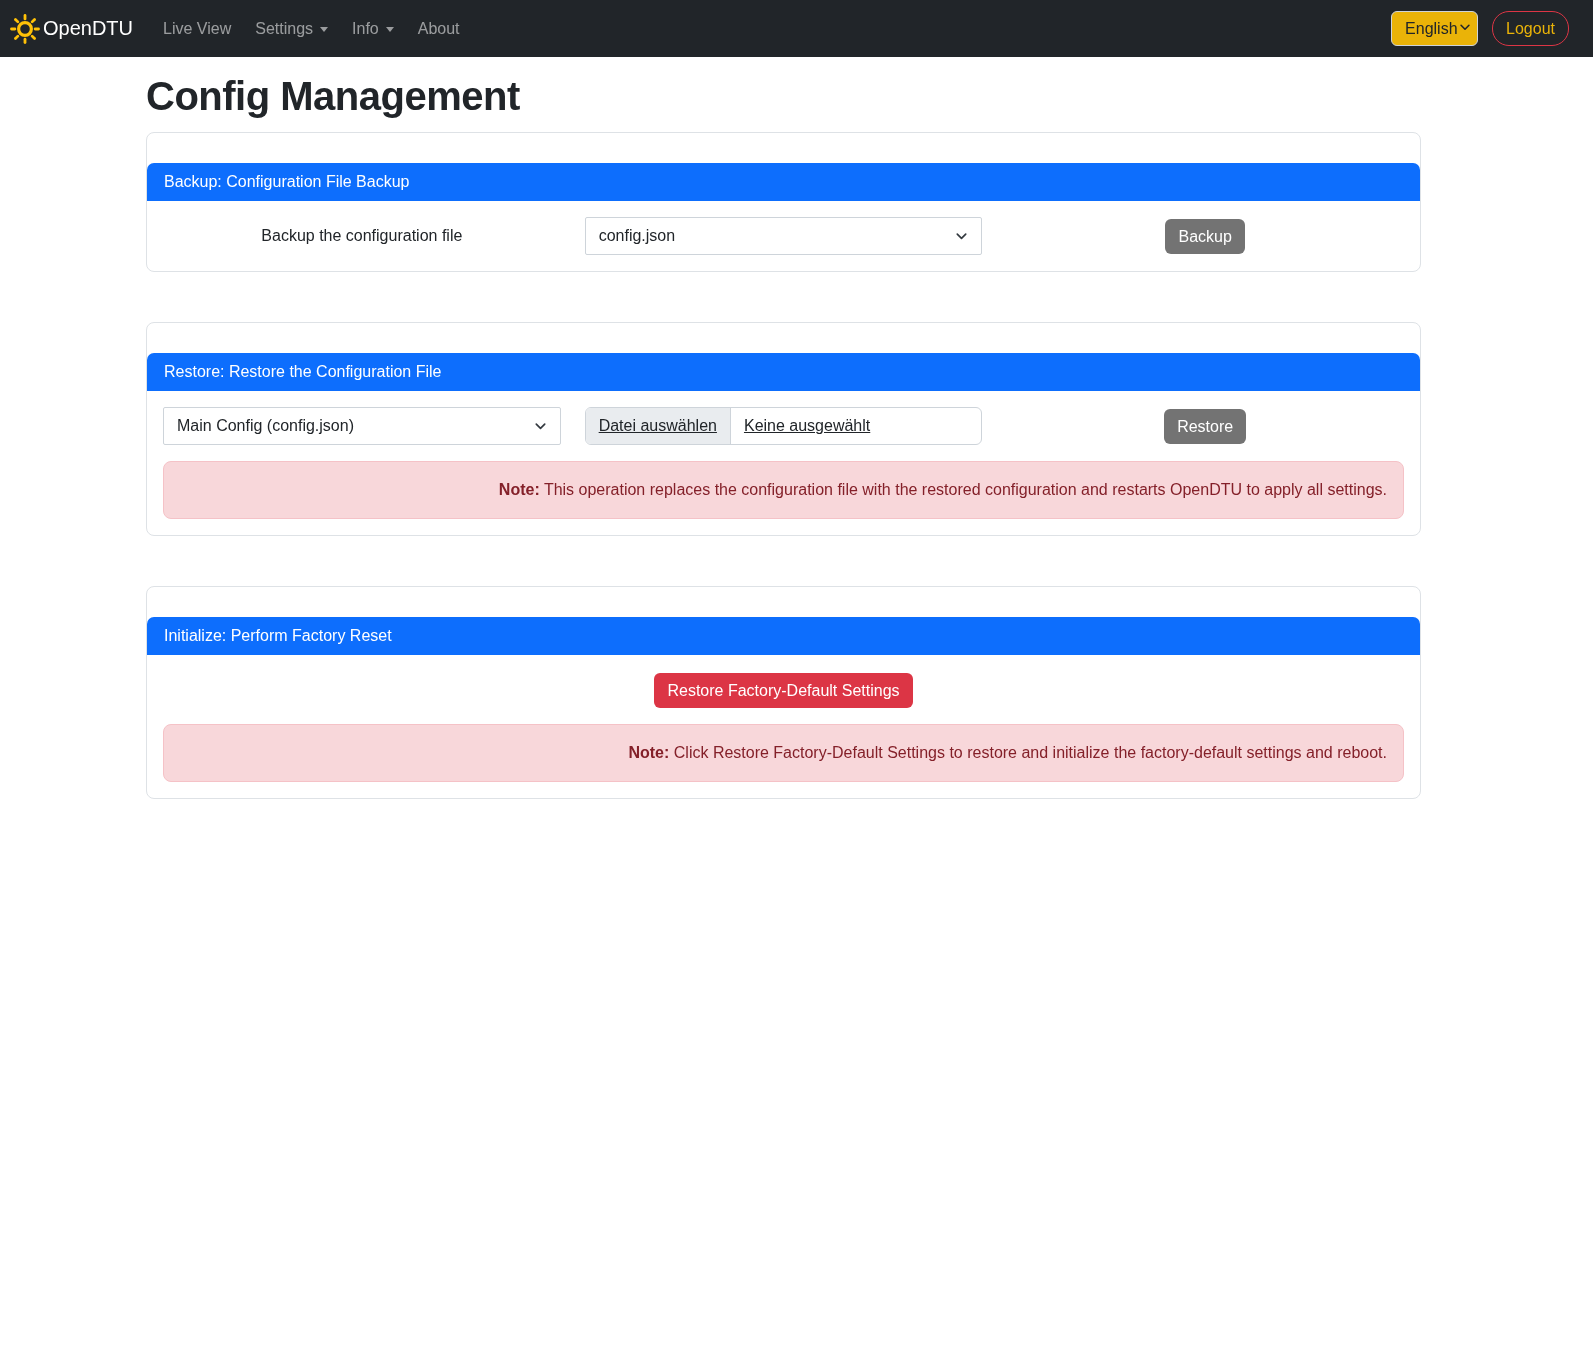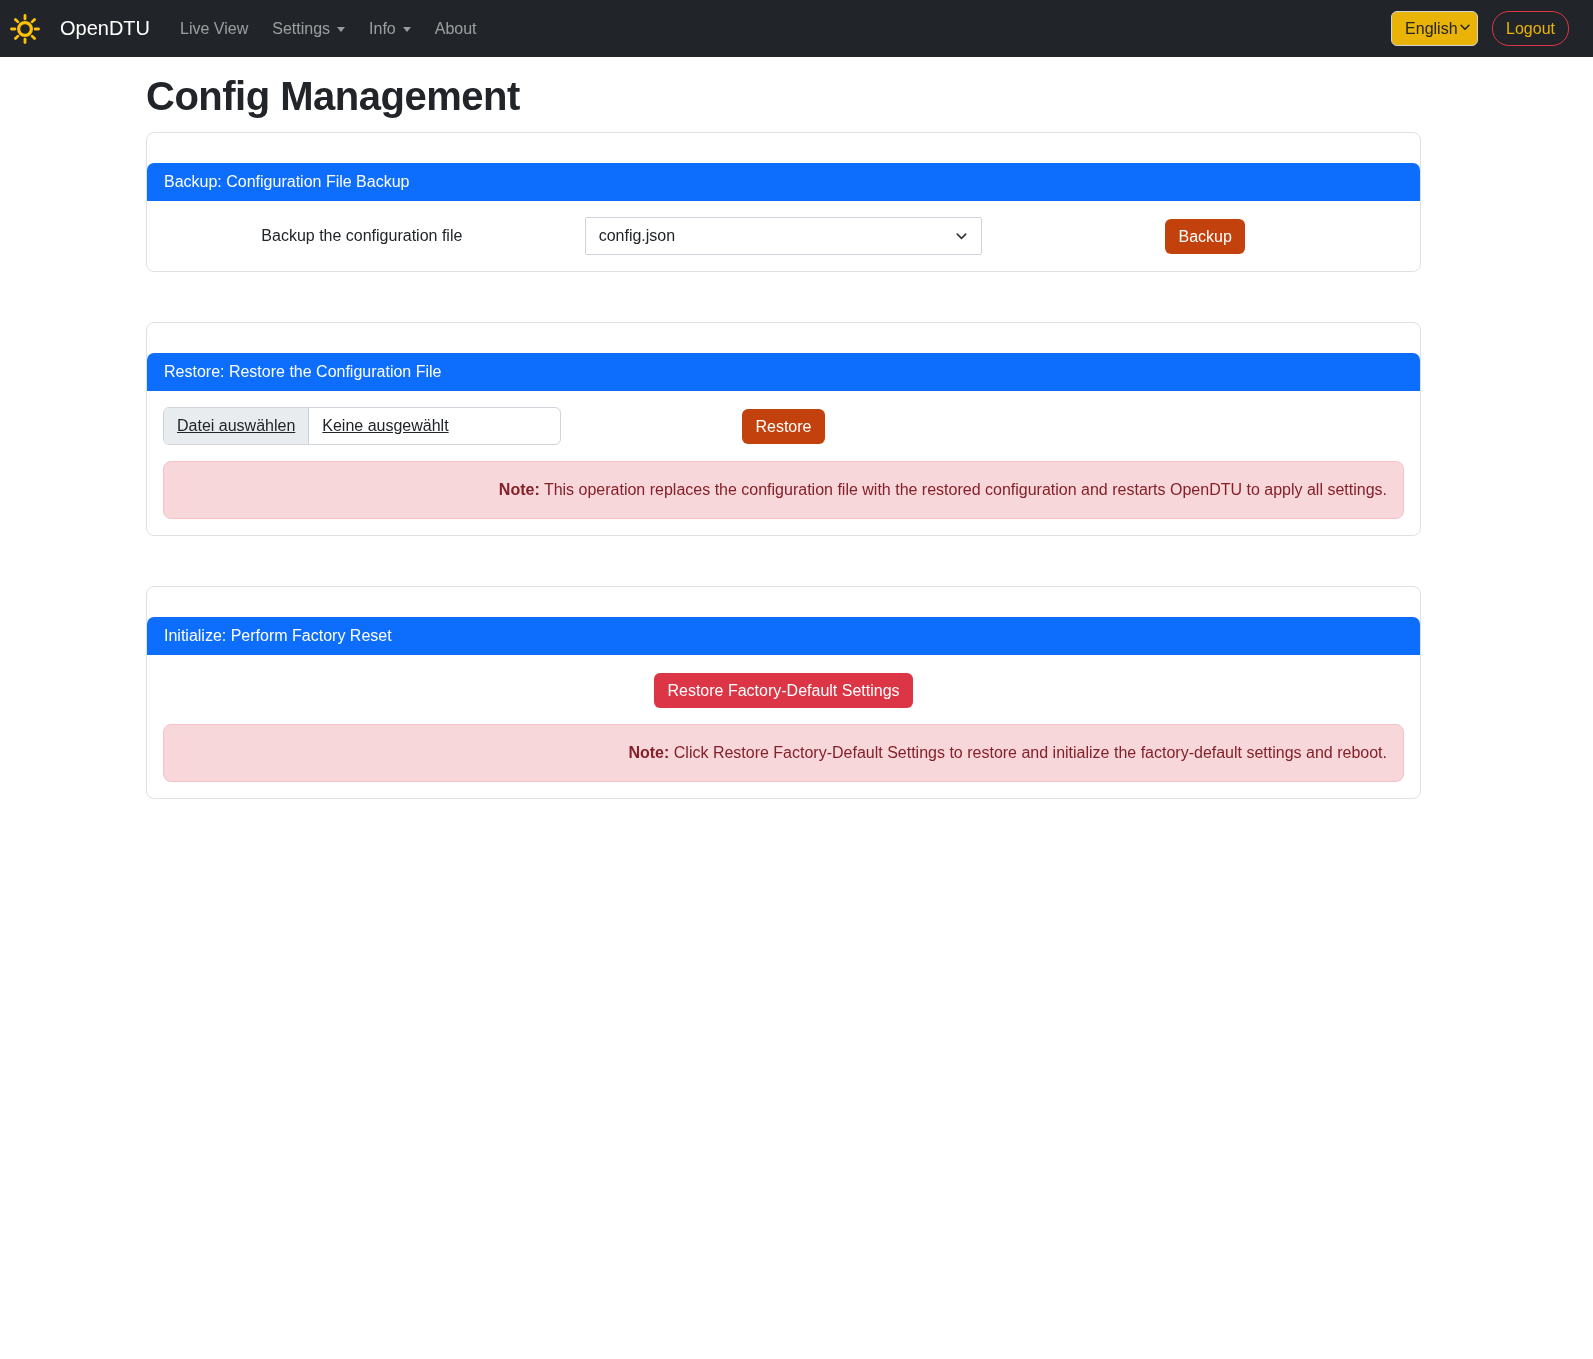--- a/index.html
+++ b/index.html
@@ -17,21 +17,21 @@
   .navbar {
     background: #212529;
     height: 57px;
     display: flex;
     align-items: center;
     justify-content: space-between;
     padding: 0 24px 0 10px;
   }
   .nav-left { display: flex; align-items: center; }
   .brand {
-    display: flex; align-items: center; gap: 20px;
+    display: flex; align-items: center; gap: 3px;
     color: #fff; font-size: 20px; font-weight: 400;
     margin-right: 18px; cursor: pointer; text-decoration: none;
   }
   .brand-icon { display: flex; align-items: center; }
   .nav-link {
     color: rgba(255,255,255,.55);
     padding: 8px 12px;
     display: flex; align-items: center; gap: 7px;
     cursor: pointer; text-decoration: none;
   }
@@ -150,21 +150,21 @@
 
   .btn {
     border: none;
     border-radius: 6px;
     font-size: 16px;
     font-family: inherit;
     padding: 7px 13px;
     cursor: pointer;
     line-height: 21px;
   }
-  .btn-primary { background: #c2410c; color: #fff; }
+  .btn-primary { background: #737373; color: #fff; }
   .btn-danger { background: #dc3545; color: #fff; }
 
   .alert-danger {
     background: #f8d7da;
     border: 1px solid #f5c2c7;
     color: #842029;
     border-radius: 8px;
     padding: 17px 16px;
     text-align: right;
     margin-top: 16px;
@@ -250,20 +250,30 @@
         </div>
       </div>
     </div>
   </div>
 
   <div class="card">
     <div class="card-header">Restore: Restore the Configuration File</div>
     <div class="card-body">
       <div class="row">
         <div class="col">
+          <div class="form-select">
+            <span>Main Config (config.json)</span>
+            <span class="chevron">
+              <svg width="15" height="15" viewBox="0 0 16 16" fill="none">
+                <path d="M3.5 6 L8 10.5 L12.5 6" stroke="#343a40" stroke-width="1.8" stroke-linecap="round" stroke-linejoin="round"></path>
+              </svg>
+            </span>
+          </div>
+        </div>
+        <div class="col">
           <div class="file-input">
             <span class="file-btn">Datei auswählen</span>
             <span class="file-status">Keine ausgewählt</span>
           </div>
         </div>
         <div class="col col-center">
           <button class="btn btn-primary">Restore</button>
         </div>
       </div>
       <div class="alert-danger">

